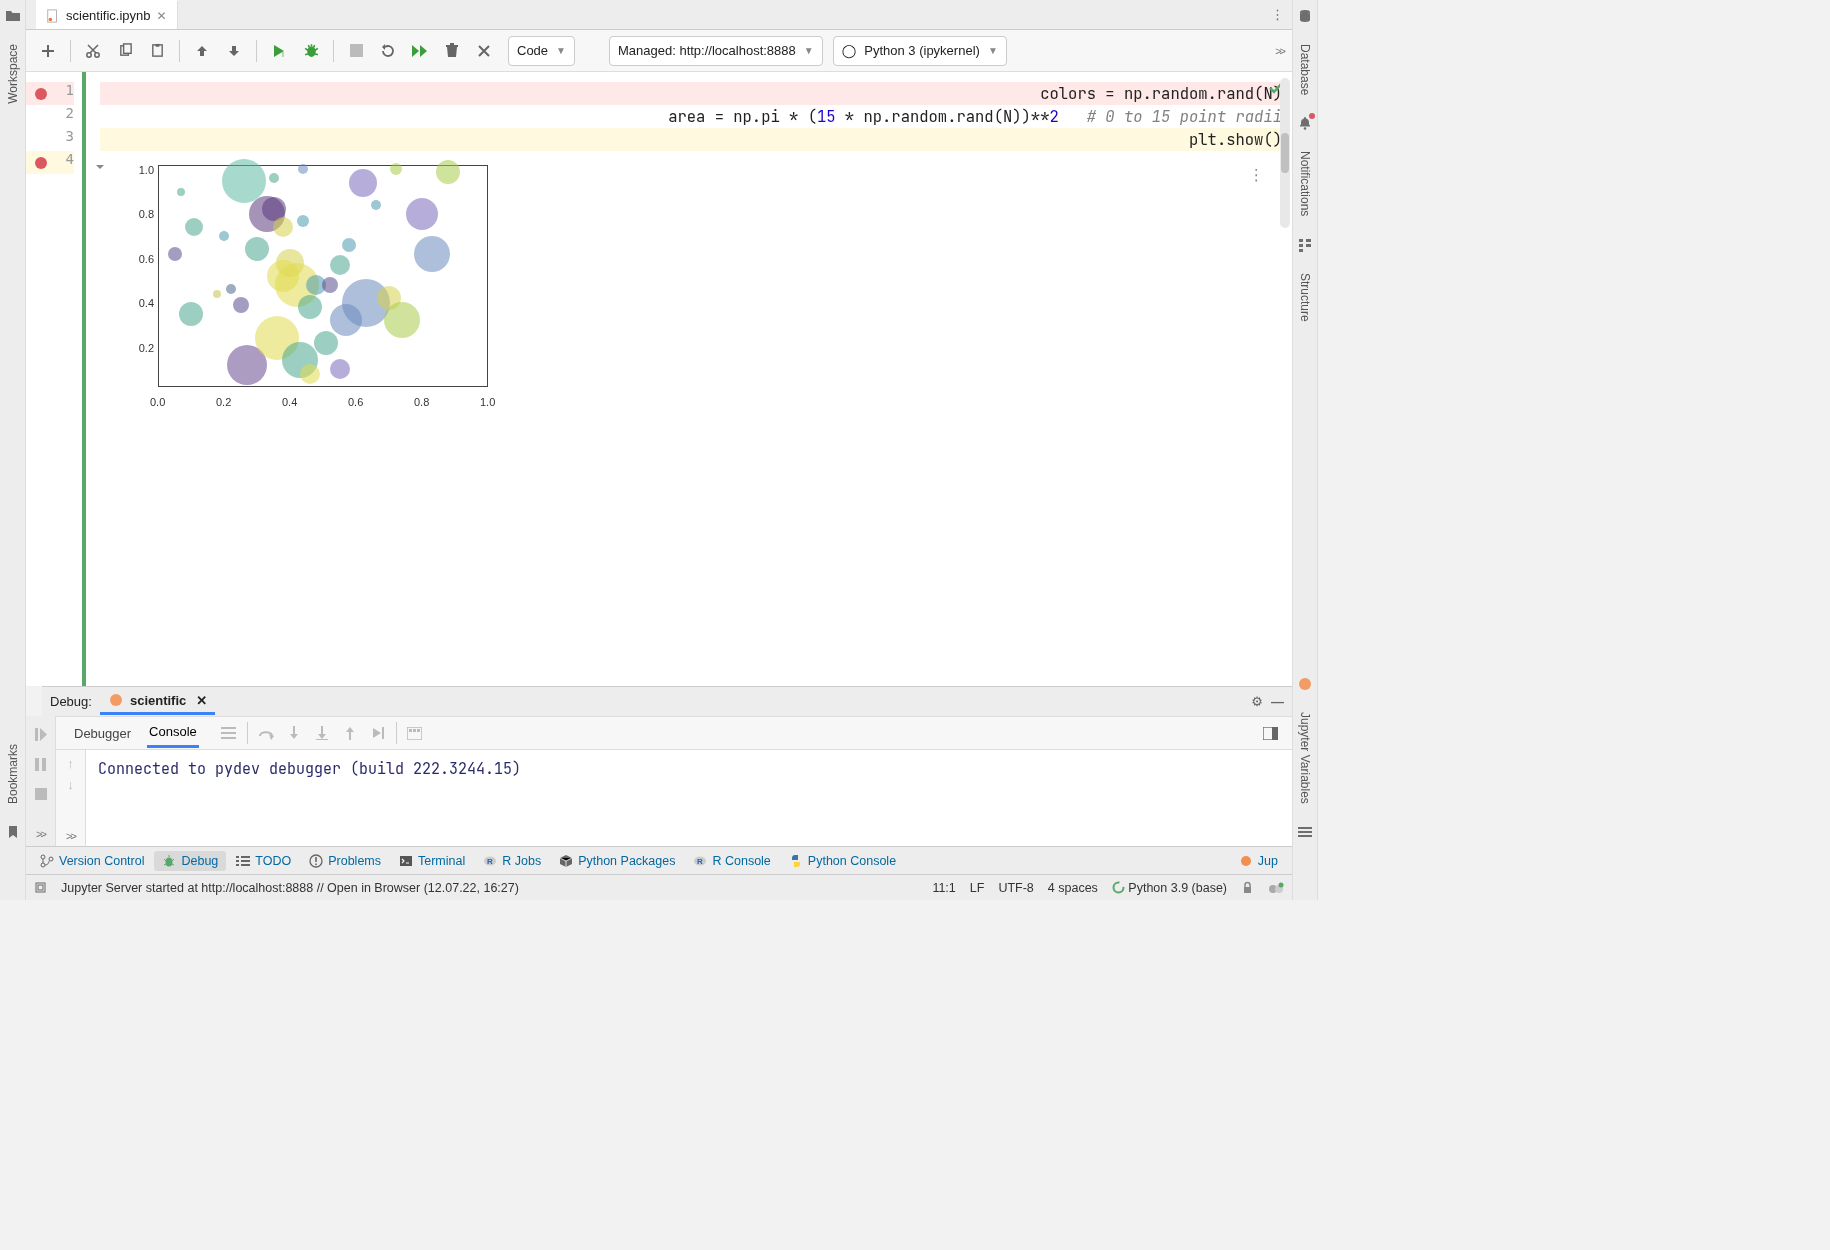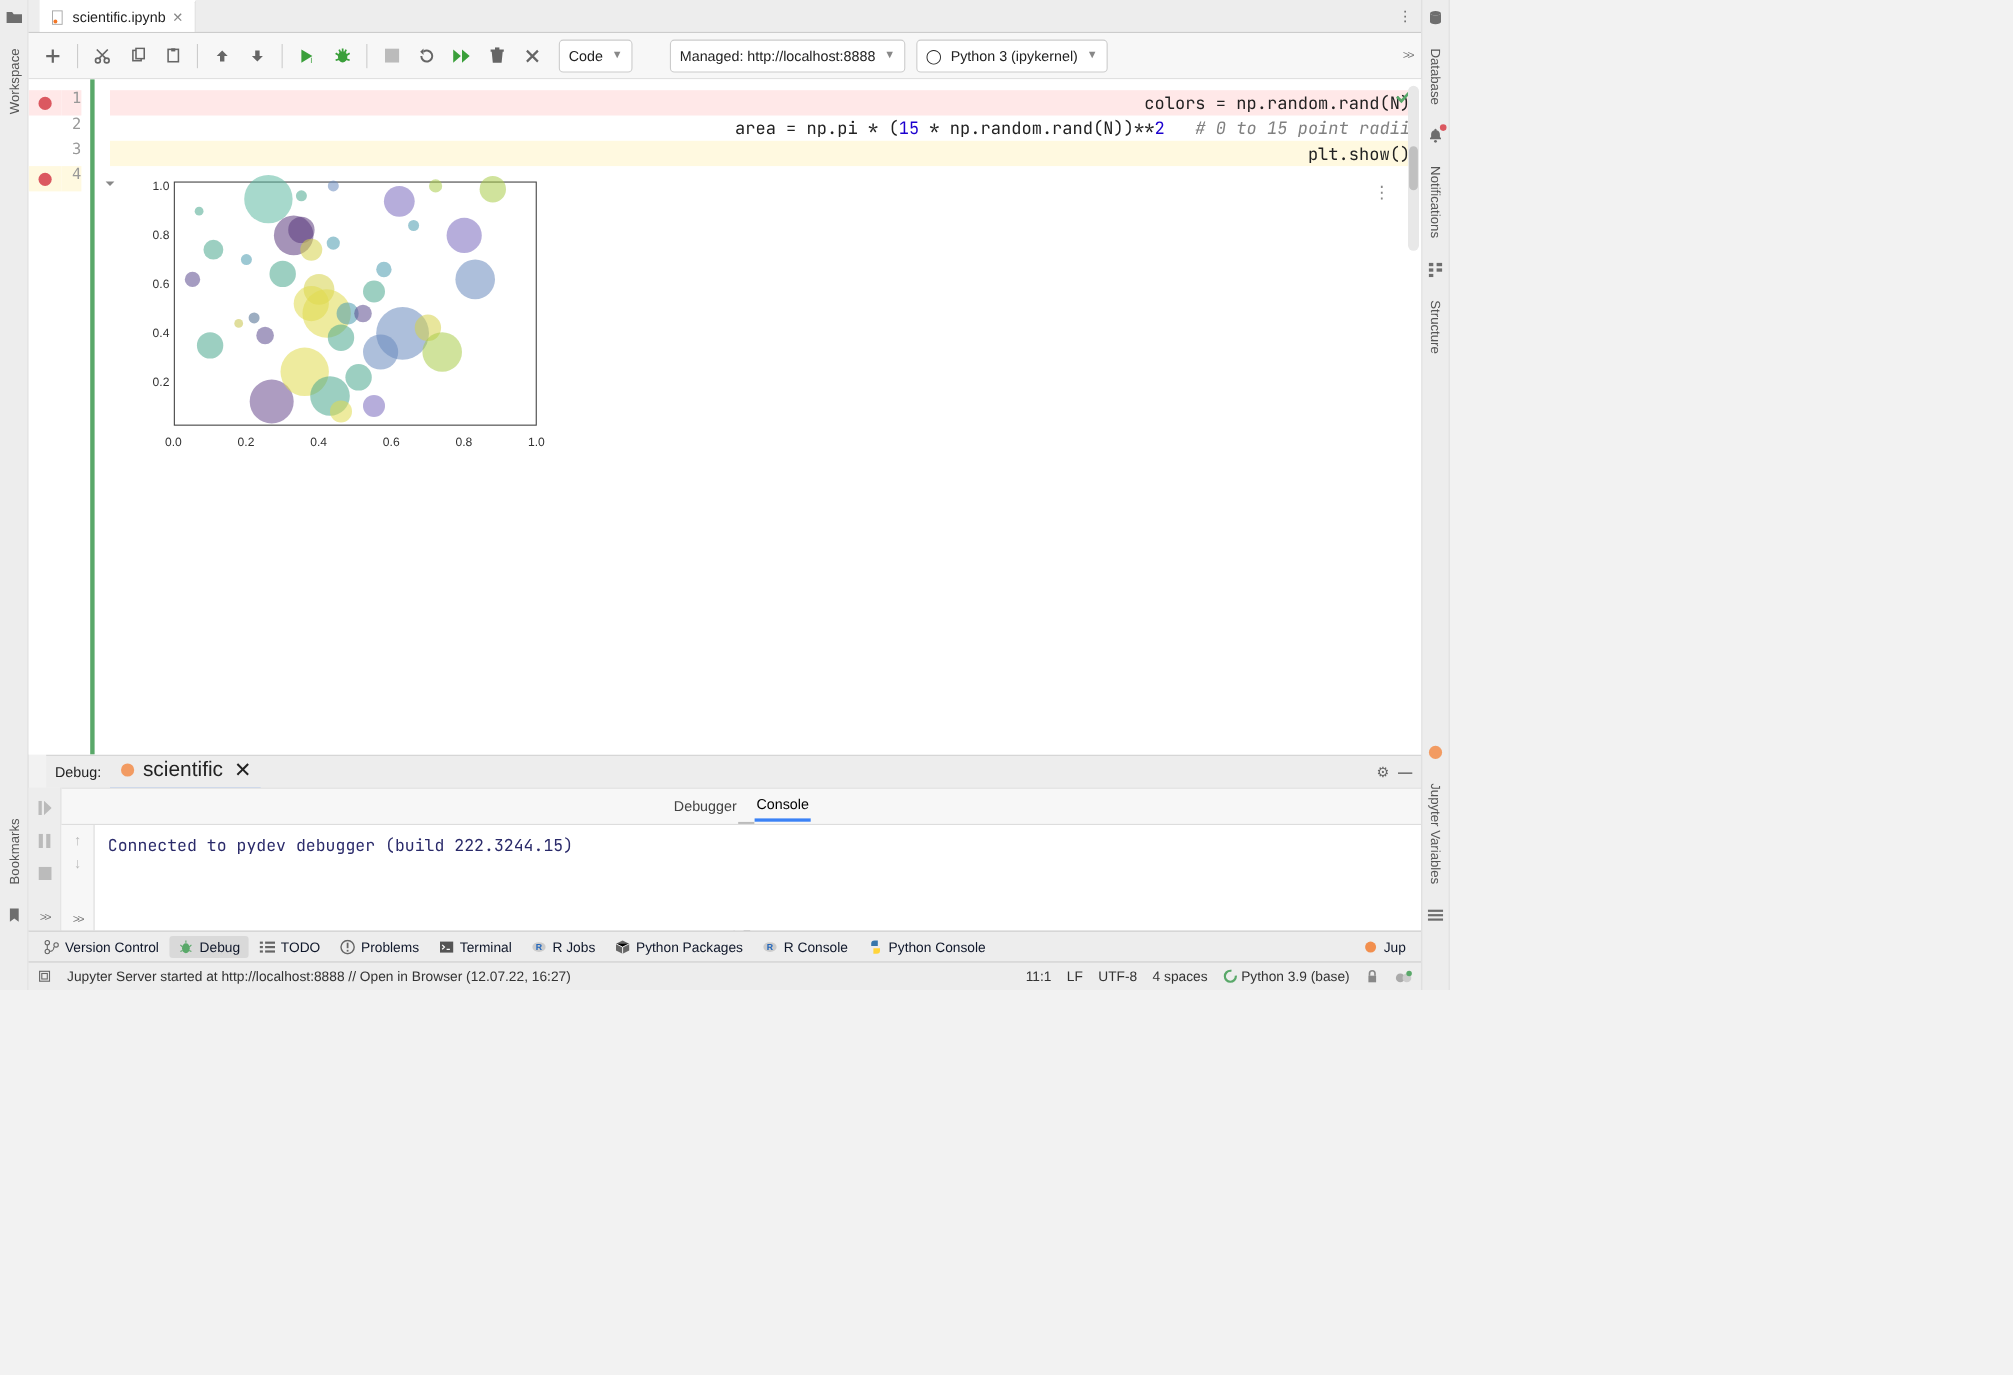--- a/index.html
+++ b/index.html
@@ -40,33 +40,33 @@
 .gutter-check { position: absolute; right: 8px; top: 8px; color: #59a869; }
 .output-area { display: flex; padding: 8px 0 10px 0; }
 .output-gutter { width: 134px; display: flex; justify-content: flex-end; padding-right: 14px; padding-top: 2px;}
 .collapse-caret { color: #888; cursor: pointer; }
 .chart-box { position: relative; width: 380px; }
 .chart-frame { position: absolute; border: 1px solid #444; }
 .tick-label { position: absolute; font-size: 11px; color: #333; font-family: sans-serif;}
 .bubble { position: absolute; border-radius: 50%; opacity: 0.55; }
 .chart-dots { position: absolute; right: 18px; top: 4px; color: #888; cursor:pointer;}
 .debug-header { height: 30px; background: #ededed; display: flex; align-items: center; padding: 0 8px; gap: 8px; border-top: 1px solid #ccc; margin-left: 16px; }
-.debug-tab { display: flex; align-items: center; gap: 6px; padding: 4px 8px; font-size: 19px; }
+.debug-tab { display: flex; align-items: center; gap: 6px; padding: 4px 8px; font-size: 13px; font-weight: bold; }
 .debug-tab.active { border-bottom: 3px solid #3b82f6; }
 .debug-header .spacer { flex: 1; }
-.debug-toolbar2 { height: 34px; background: #f7f7f7; display: flex; align-items: center; padding: 0 8px; border-top: 1px solid #ddd; border-bottom: 1px solid #ddd; flex-direction: column; }
+.debug-toolbar2 { height: 34px; background: #f7f7f7; display: flex; align-items: center; padding: 0 8px; border-top: 1px solid #ddd; border-bottom: 1px solid #ddd; }
 .debug-left-controls { width: 30px; background: #ededed; display: flex; flex-direction: column; align-items: center; padding-top: 4px; gap: 2px; border-right: 1px solid #ddd;}
 .debug-body { display: flex; height: 96px; background: #fff; }
 .debug-sub-left { width: 30px; background: #f7f7f7; display:flex; flex-direction:column; align-items:center; padding-top:6px; gap:6px; border-right:1px solid #ddd;}
 .subtabs { display: flex; gap: 14px; padding: 0 8px; font-size: 13px; align-items:center;}
 .subtab { padding: 6px 2px; cursor: pointer; color: #444;}
 .subtab.active { border-bottom: 3px solid #3b82f6; color:#000;}
 .console-text { padding: 8px 12px; font-family: "JetBrains Mono", Menlo, monospace; font-size: 15px; color: #2a2a6a; line-height: 22px; }
 .bottom-tool-tabs { height: 28px; background: #ededed; display: flex; align-items: center; gap: 2px; padding: 0 6px; border-top: 1px solid #ccc; font-size: 12.5px; }
-.bt-tab { display: flex; align-items: center; gap: 5px; padding: 3px 8px; cursor: pointer; color: #0f172a; border-radius: 3px;}
+.bt-tab { display: flex; align-items: center; gap: 5px; padding: 3px 8px; cursor: pointer; color: #0369a1; border-radius: 3px;}
 .bt-tab.active { background: #d9d9d9; }
 .status-bar { height: 26px; background: #ededed; display: flex; align-items: center; padding: 0 8px; gap: 14px; border-top: 1px solid #ccc; font-size: 12.5px; color: #333;}
 .status-bar .spacer { flex: 1; }
 .mini-icon { width:14px; height:14px; display:inline-flex; align-items:center; justify-content:center;}
 svg { display: block; }
 .chevrons { font-size: 11px; color:#777; letter-spacing:-2px; cursor:pointer;}
 .notif-dot { position:absolute; width:6px; height:6px; background:#db5860; border-radius:50%; top:-2px; right:-2px;}
 .rail-item { position:relative; }
 .side-scroll { position:absolute; right:2px; top:6px; width:10px; height:150px; background:#e8e8e8; border-radius:5px;}
 .side-scroll-thumb{ position:absolute; left:1px; width:8px; height:40px; top:55px; background:#c0c0c0; border-radius:4px;}

